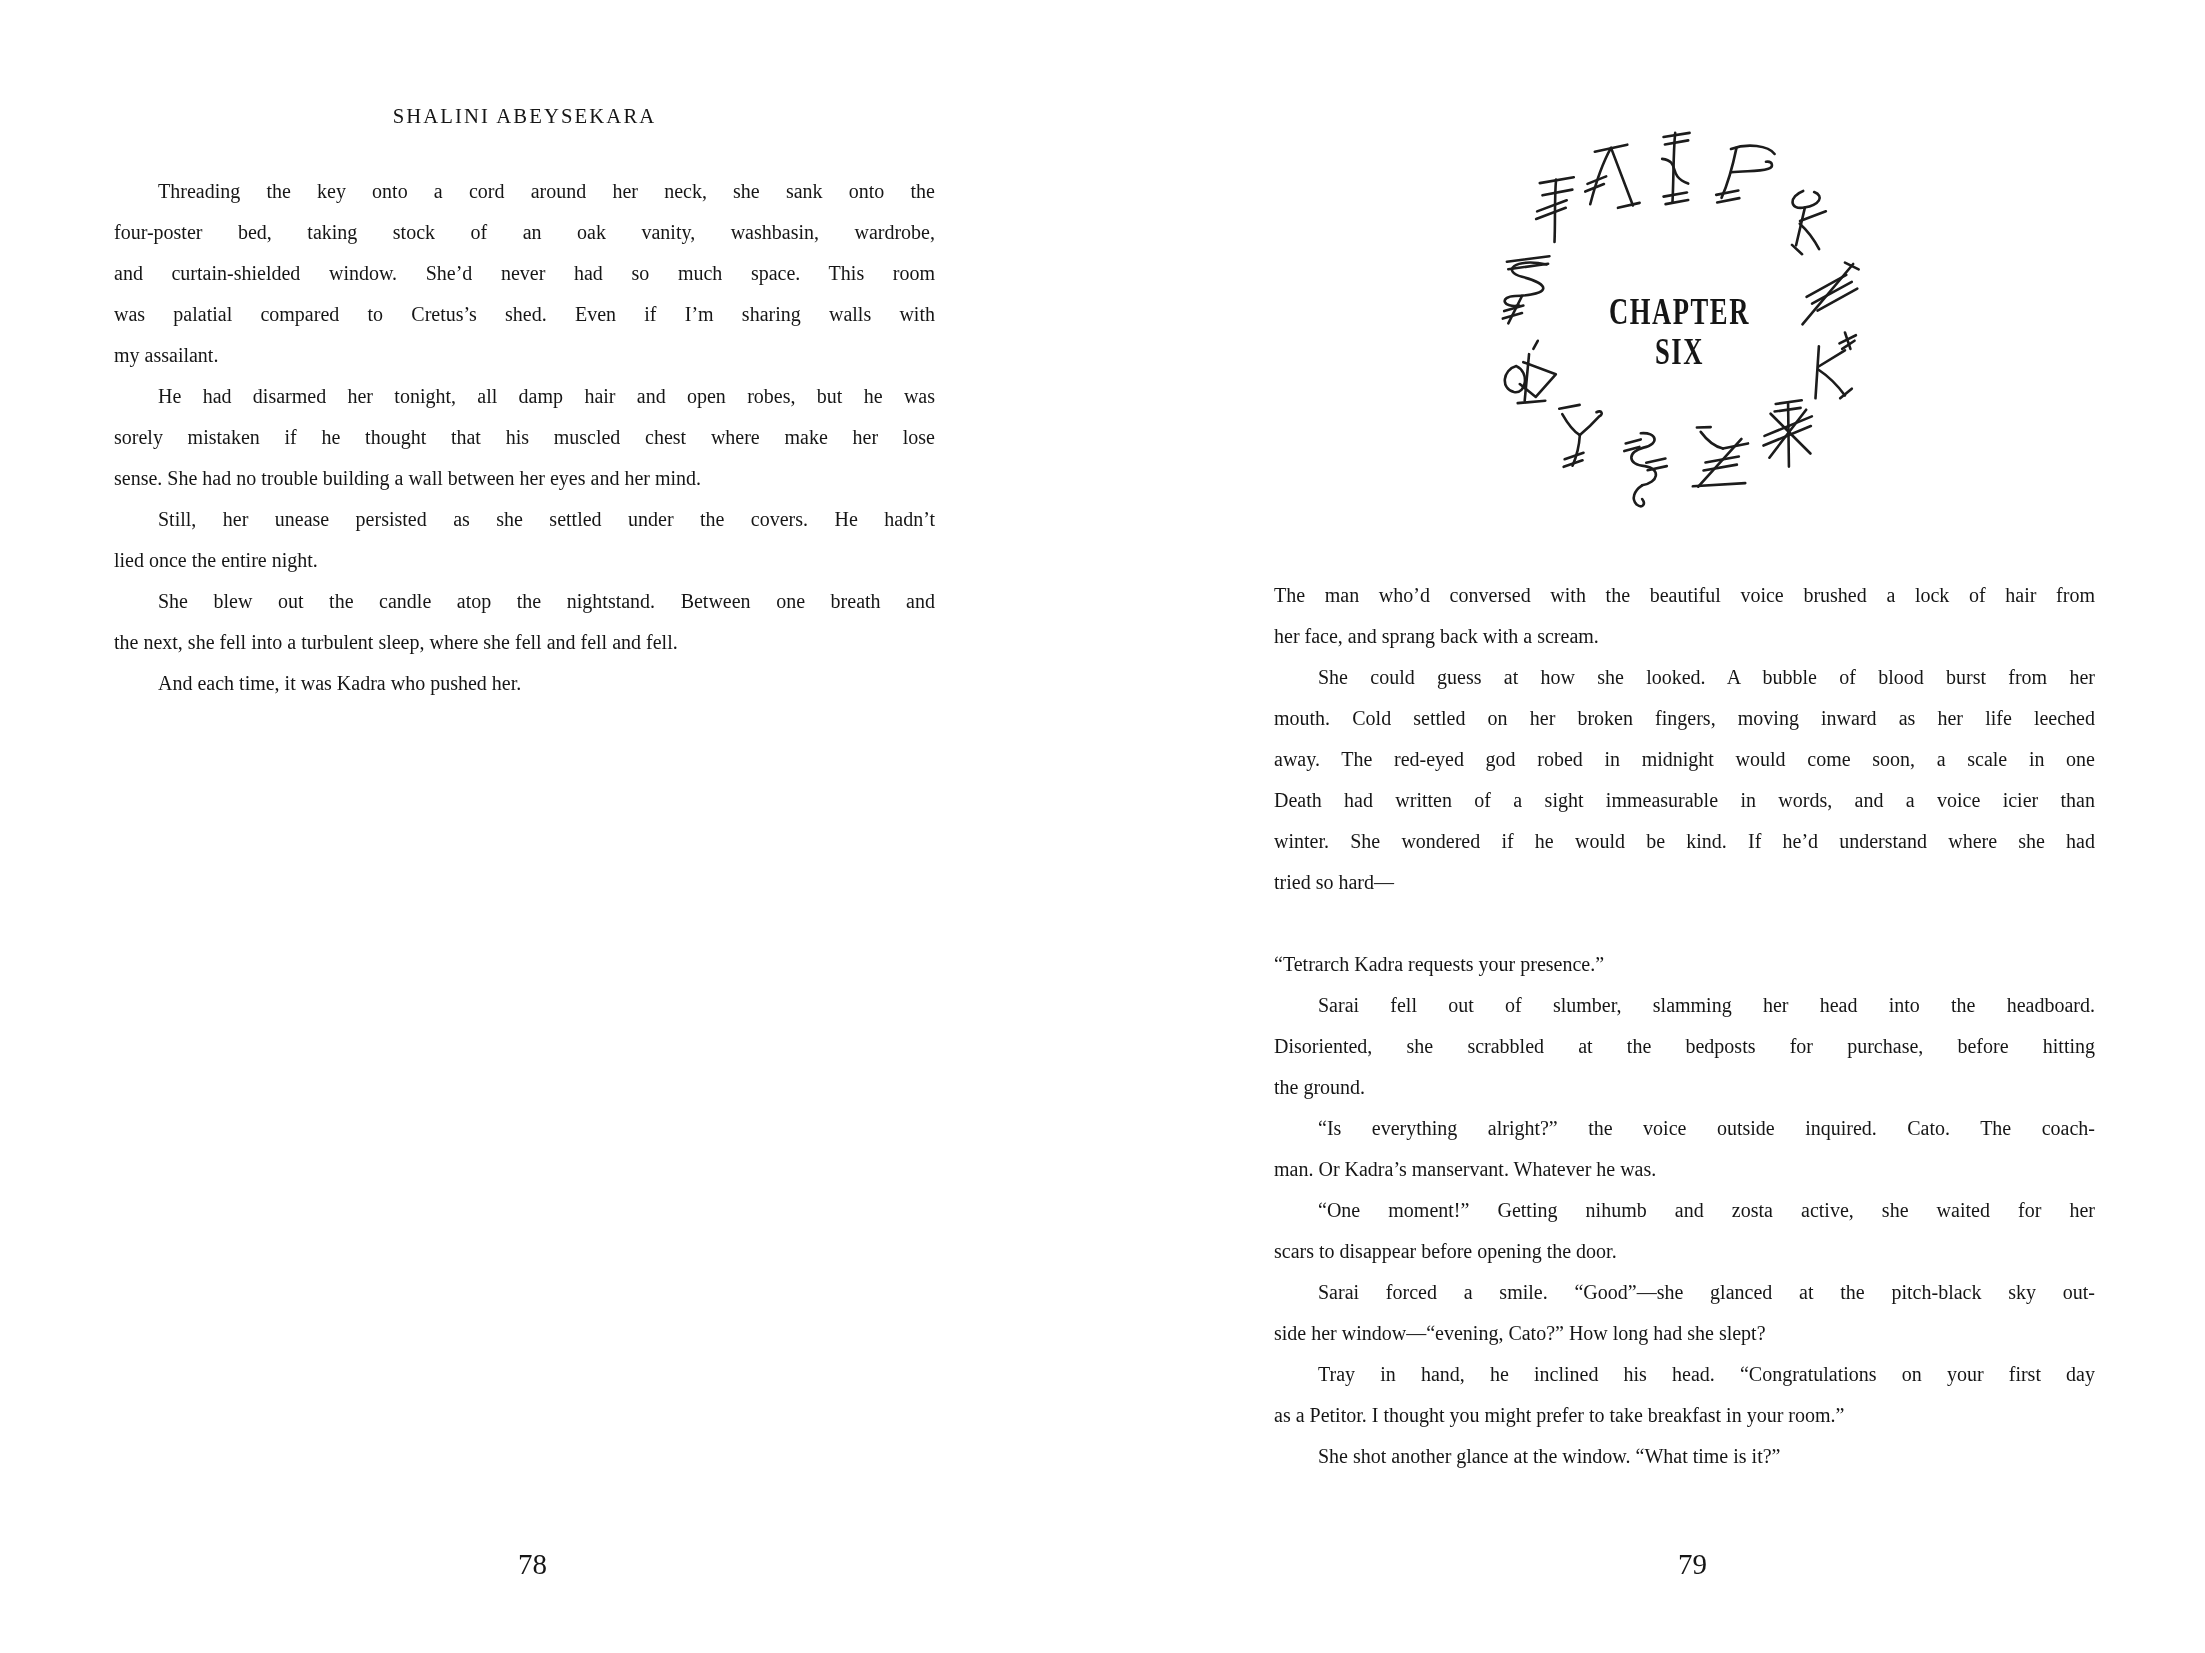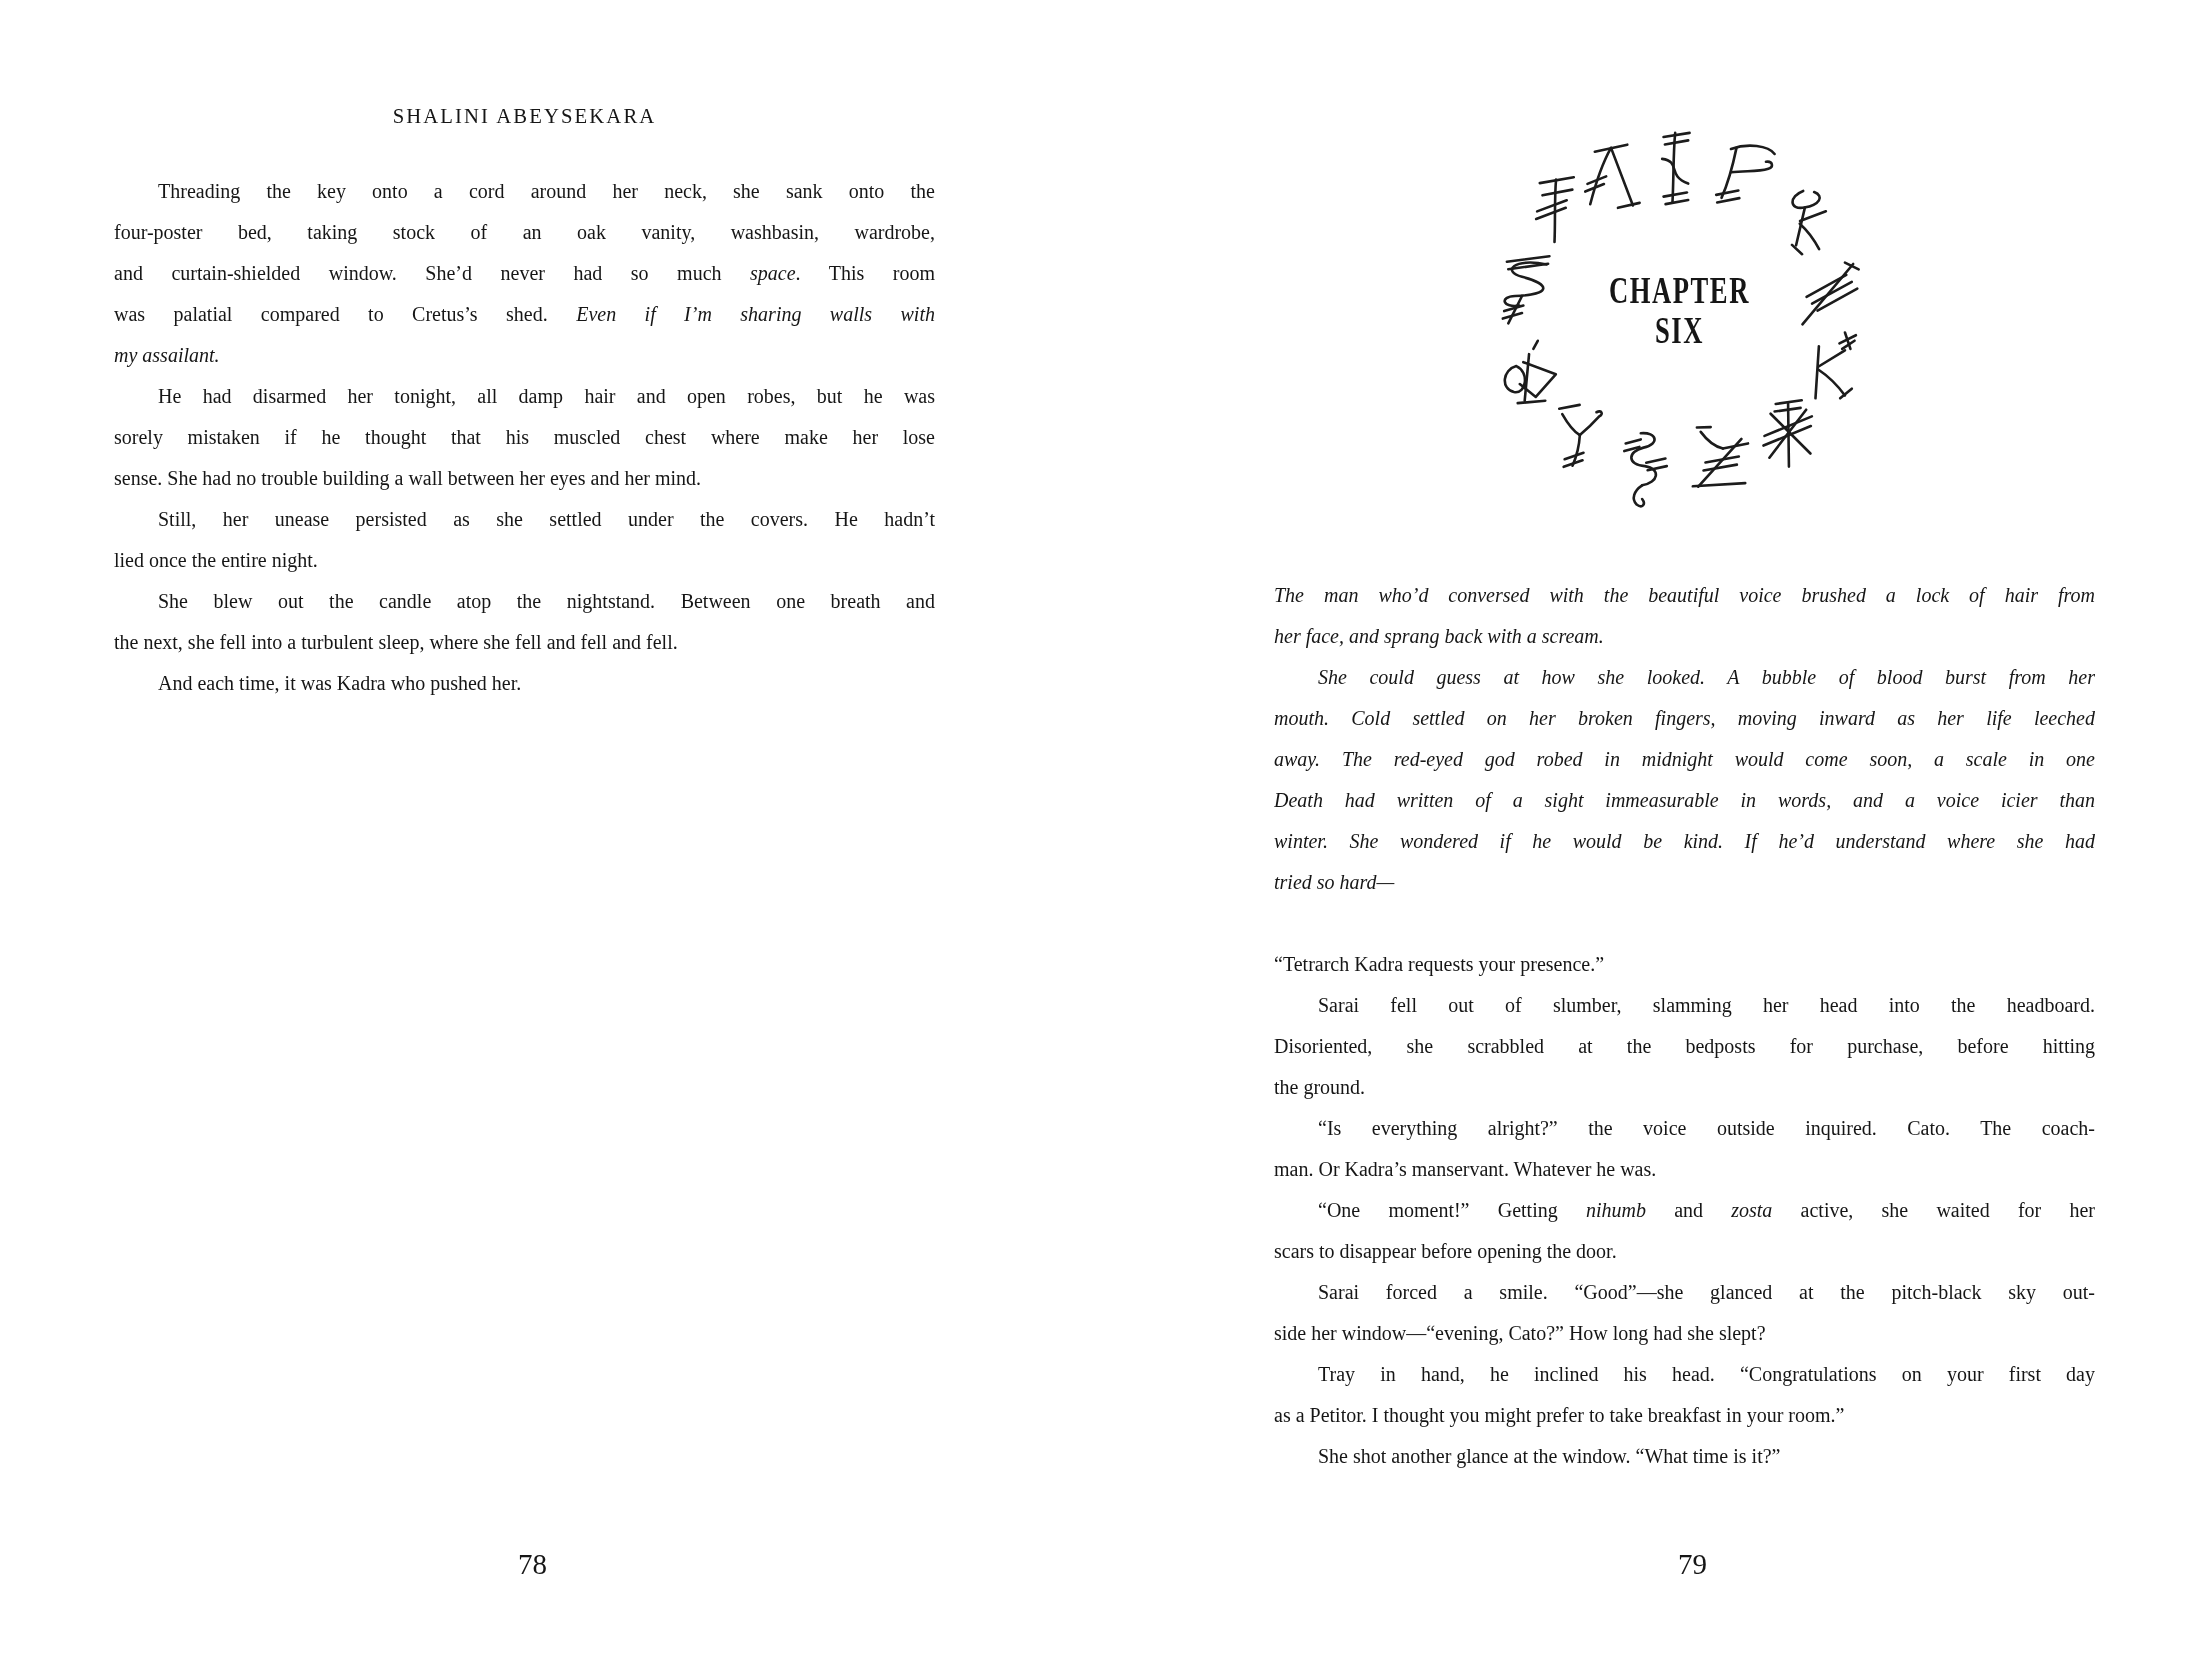--- a/index.html
+++ b/index.html
@@ -28,30 +28,30 @@
 
   .line {
     font-size: 20px;
     line-height: 41px;
     height: 41px;
     overflow: hidden;
     text-rendering: optimizeLegibility;
   }
   .j { text-align: justify; text-align-last: justify; text-justify: inter-word; }
   .ind { text-indent: 44px; }
-  .it { font-style: italic; }
+  .it { }
   .gap { height: 41px; }
 
   .pagenum {
     position: absolute; top: 1548px; left: 8px; width: 100%;
     text-align: center; font-size: 29px;
   }
 
   .chapter {
-    position: absolute; left: 1473px; top: 271px; width: 413px;
+    position: absolute; left: 1473px; top: 292px; width: 413px;
     text-align: center; font-weight: 700;
   }
   .ch-line {
     font-size: 37px; line-height: 40px; letter-spacing: 2.1px;
     transform: scaleX(0.72); transform-origin: 50% 50%;
     white-space: nowrap;
   }
 
   .rune { position: absolute; width: 83px; height: 85px; }
   .rune svg { width: 100%; height: 100%; display: block; }

